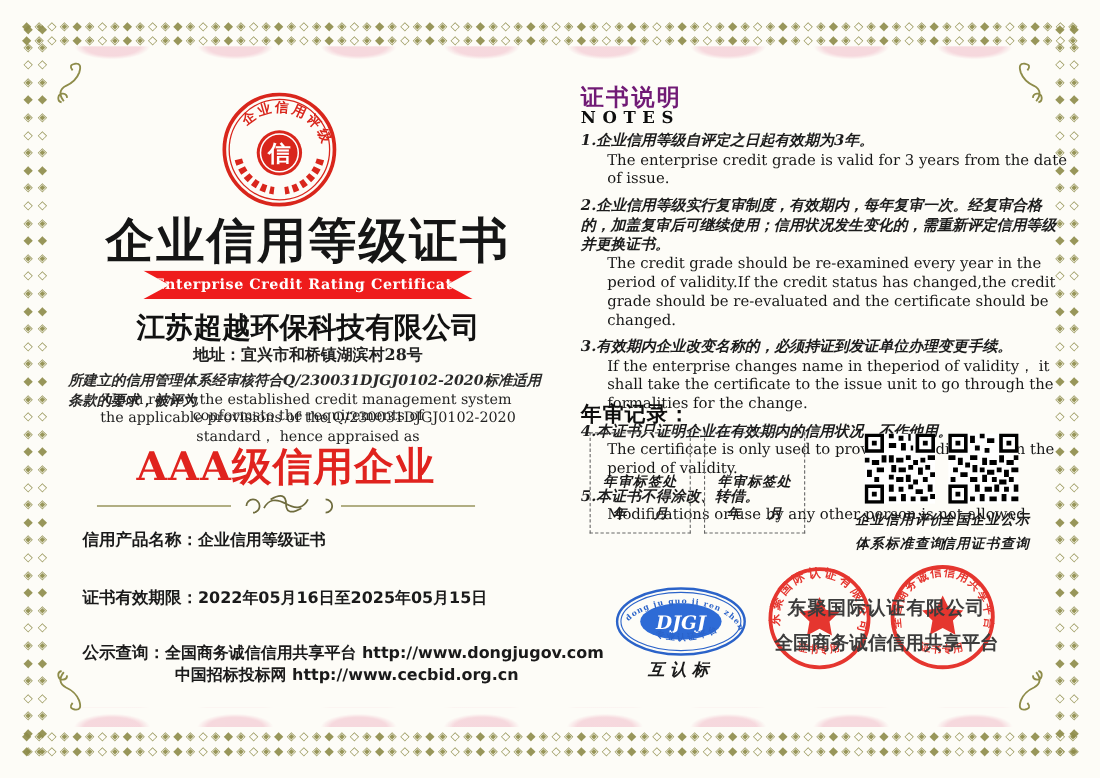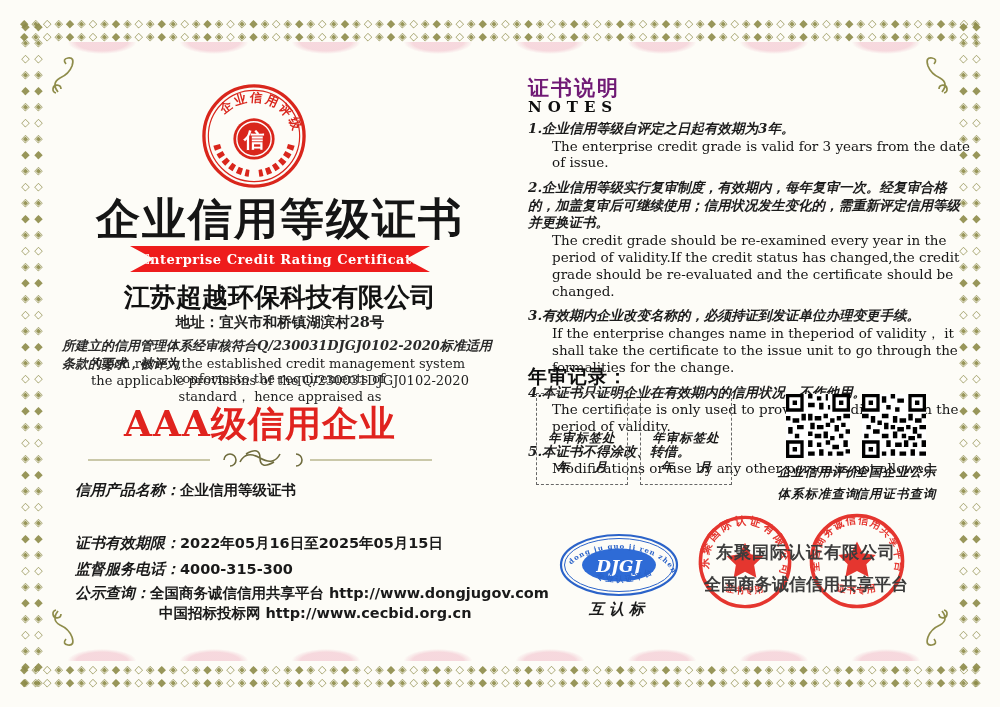--- a/index.html
+++ b/index.html
@@ -35,21 +35,21 @@
   .address{position:absolute;left:70px;top:313px;width:420px;text-align:center;
            font-size:14.5px;font-weight:bold;color:#222;}
   .appr-cn{position:absolute;left:62px;top:337px;width:436px;font-size:13px;font-weight:bold;
            font-style:italic;color:#2a2a2a;}
   .appr-en{position:absolute;left:62px;width:436px;text-align:center;font-size:13px;color:#222;}
   .appr-en.l1{top:356px;} .appr-en.l2{top:373px;}
   .grade{position:absolute;left:70px;top:400px;width:380px;text-align:center;
          font-size:36px;font-weight:900;color:#e0231e;letter-spacing:1px;}
   .divider{position:absolute;left:88px;top:446px;}
   .field{position:absolute;left:75px;font-size:15px;white-space:nowrap;}
-  .field .fl{font-weight:bold;font-style:italic;margin-top:14px;}
+  .field .fl{font-weight:bold;margin-top:14px;}
   .field .fv{font-weight:bold;font-family:"DejaVu Sans",sans-serif;font-size:14.5px;}
   .f0{top:481px;} .f1{top:508px;} .f2{top:534px;} .f3{top:560px;} .f4{top:584px;} .f5{top:604px;padding-left:84px;}
   
   .nt-cn{position:absolute;left:528px;top:74px;font-size:21px;font-weight:900;letter-spacing:2px;color:#701a75;}
   .nt-en{position:absolute;left:528px;top:98px;font-size:15px;font-weight:700;letter-spacing:6px;color:#0d0d0d;}
   .notes{position:absolute;left:528px;top:120px;width:444px;}
   .note{margin-bottom:8px;}
   .note .cn{font-size:13.5px;font-weight:bold;font-style:italic;line-height:1.3;color:#1c1c1c;}
   .note .en{font-size:13.5px;line-height:1.25;color:#151515;margin-left:24px;}
   .ar-title{position:absolute;left:528px;top:364px;font-size:19px;font-weight:900;letter-spacing:1px;color:#0d0d0d;}
@@ -140,23 +140,20 @@
     <line x1="222" y1="14" x2="344" y2="14" stroke="#97945c" stroke-width="1.2"></line>
     <path d="M136 14 a6 6 0 1 1 6 6 M208 20 a6 6 0 1 0 0 -12 M152 16 q6 -12 20 -4 q14 8 20 -4 M158 8 q14 -8 14 4 q0 12 14 4" fill="none" stroke="#6f6c3e" stroke-width="1.6"></path>
   </svg>
 
   <div class="field f0">
     <span class="fl">信用产品名称：</span><span class="fv">企业信用等级证书</span>
   </div>
   <div class="field f2">
     <span class="fl">证书有效期限：</span><span class="fv">2022年05月16日至2025年05月15日</span>
   </div>
-  <div class="field f3">
-    <span class="fl">监督服务电话：</span><span class="fv">4000-315-300</span>
-  </div>
   <div class="field f4">
     <span class="fl">公示查询：</span><span class="fv">全国商务诚信信用共享平台   http://www.dongjugov.com</span>
   </div>
   <div class="field f5">
     <span class="fv">中国招标投标网   http://www.cecbid.org.cn</span>
   </div>
 
   <div class="nt-cn">证书说明</div>
   <div class="nt-en">NOTES</div>
 

